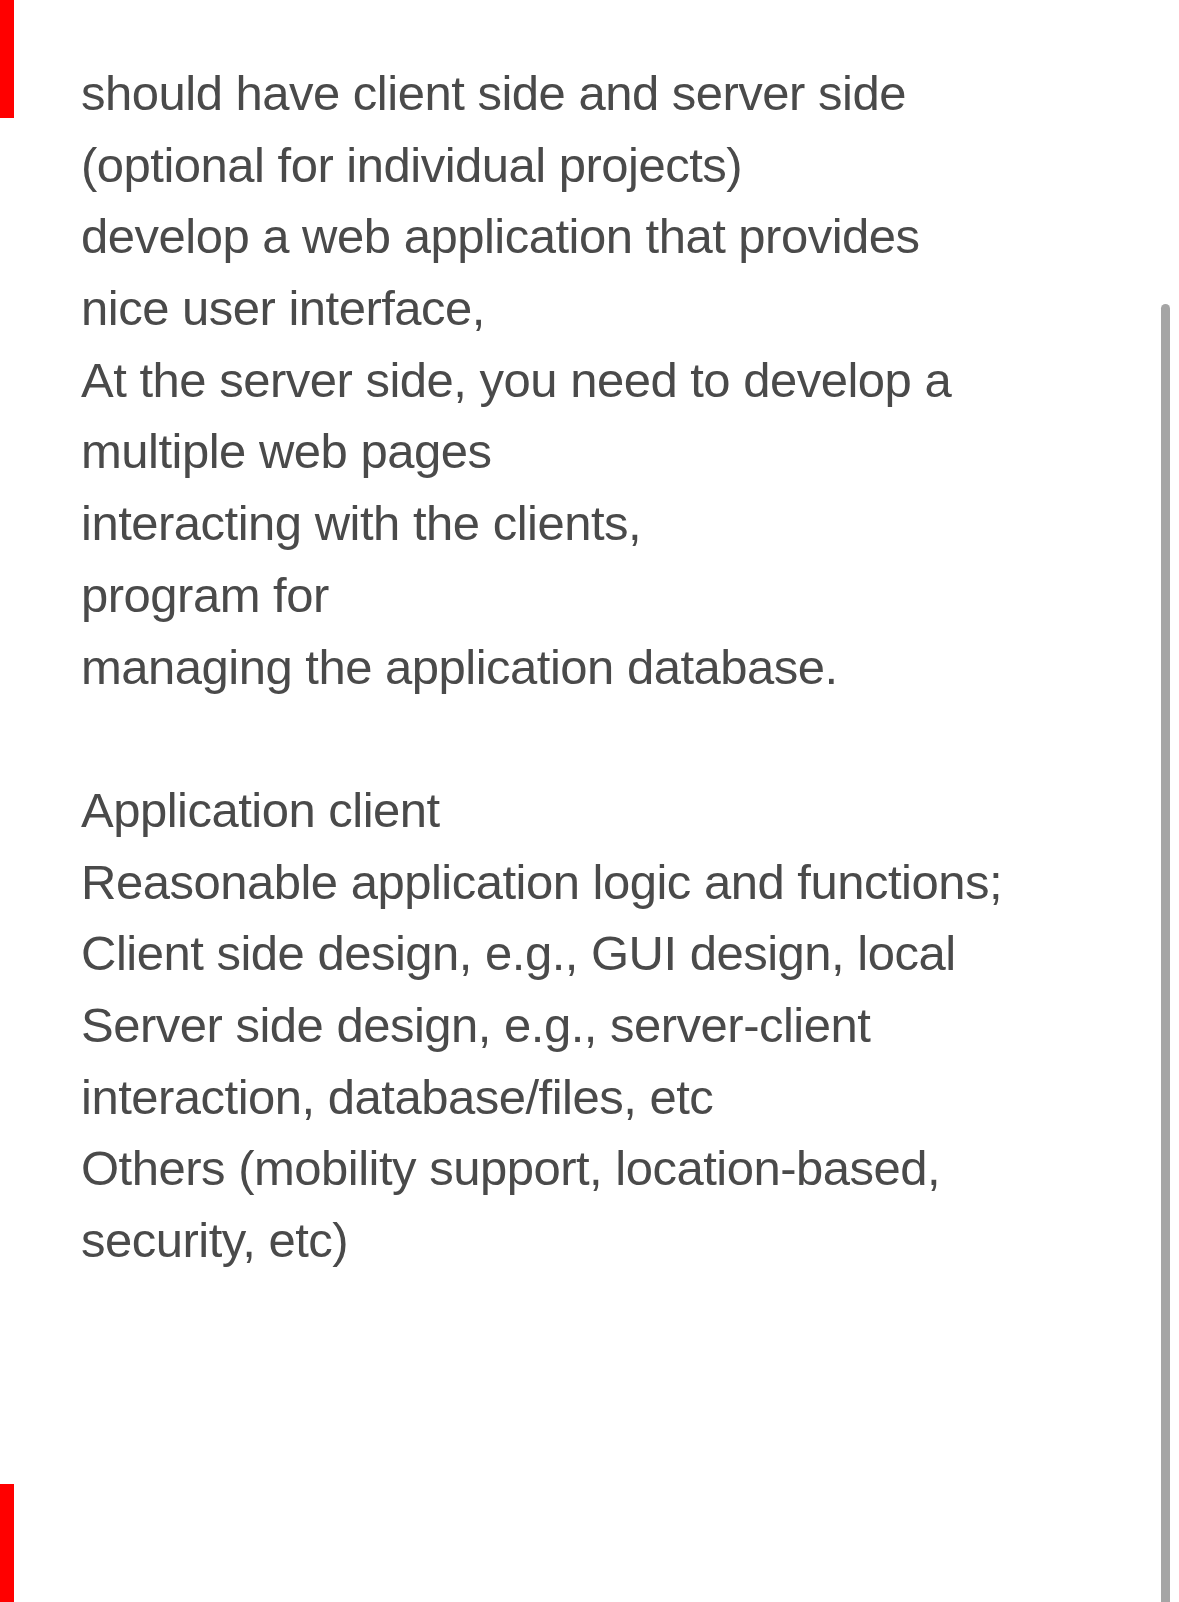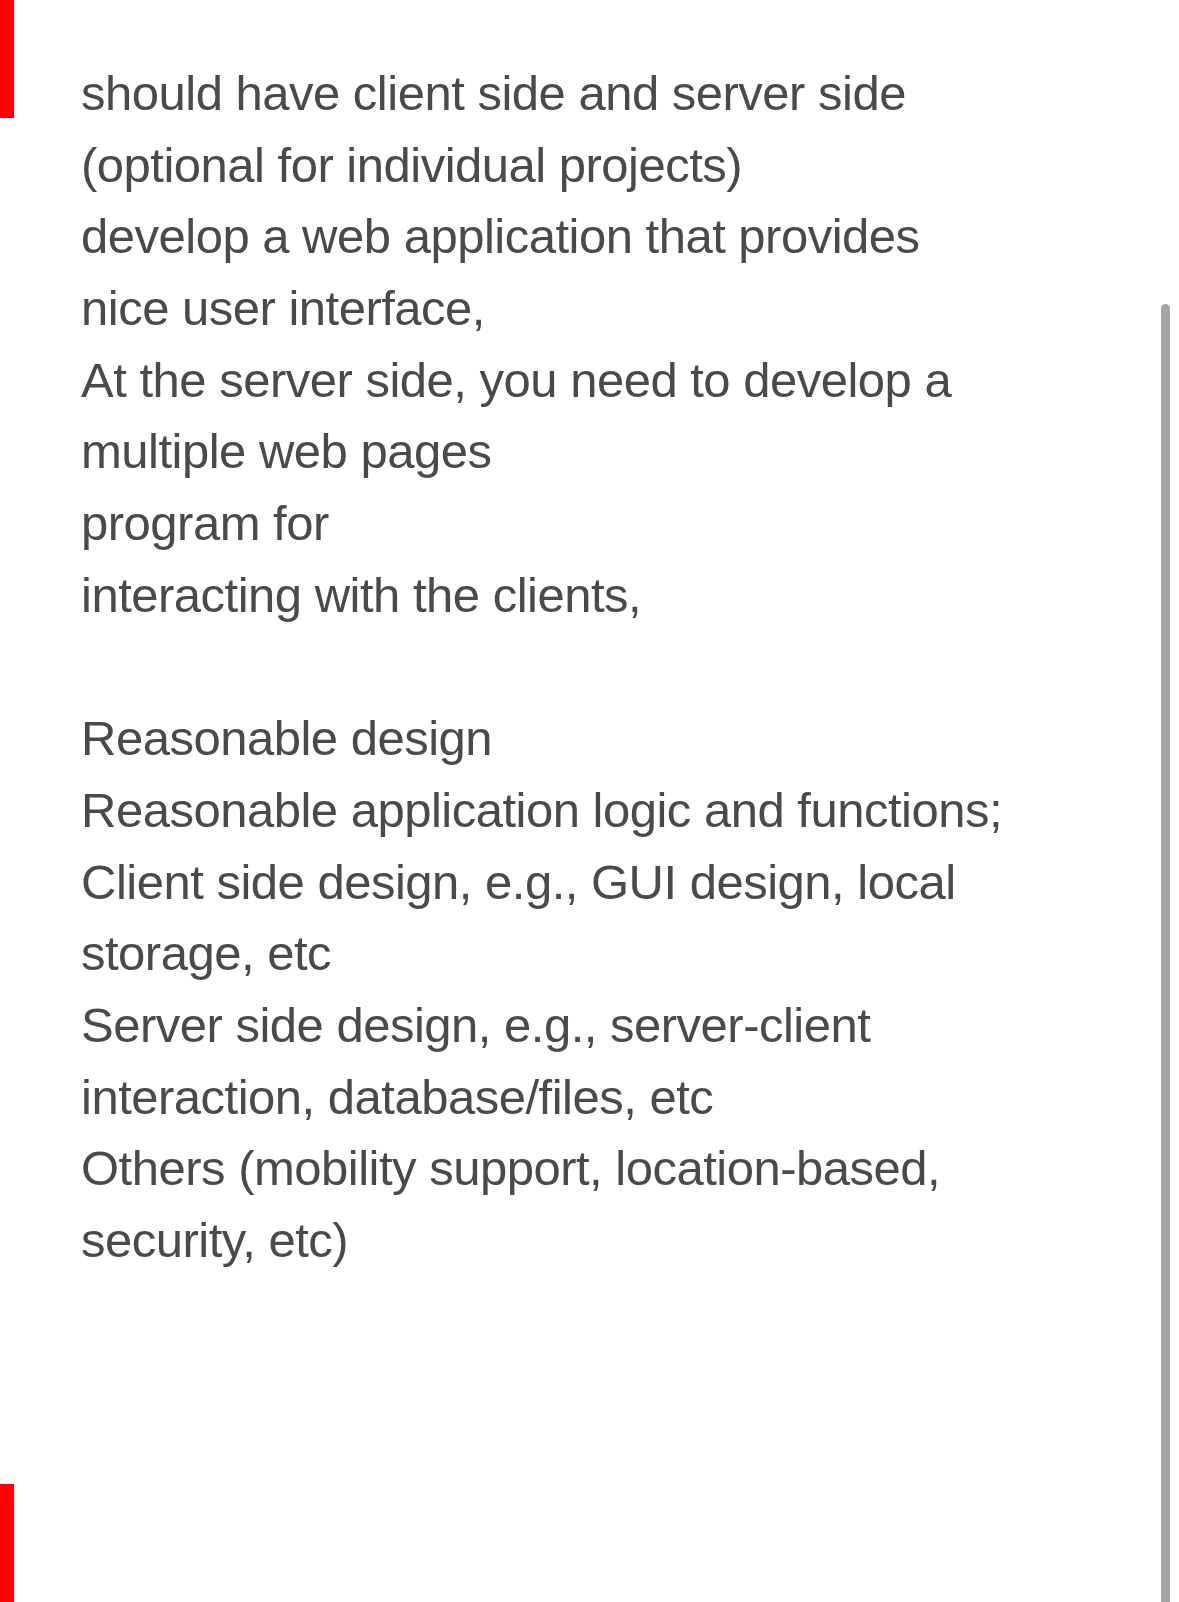--- a/index.html
+++ b/index.html
@@ -56,27 +56,27 @@
 
   <div class="edge-marker top"></div>
 
   <div class="doc-text">
       <div class="text-line">should have client side and server side</div>
       <div class="text-line">(optional for individual projects)</div>
       <div class="text-line">develop a web application that provides</div>
       <div class="text-line">nice user interface,</div>
       <div class="text-line">At the server side, you need to develop a</div>
       <div class="text-line">multiple web pages</div>
+      <div class="text-line">interacting with the clients,</div>
       <div class="text-line">program for</div>
-      <div class="text-line">interacting with the clients,</div>
+      <div class="text-line">managing the application database.</div>
       <div class="text-line">&nbsp;</div>
-      <div class="text-line">Reasonable design</div>
+      <div class="text-line">Application client</div>
       <div class="text-line">Reasonable application logic and functions;</div>
       <div class="text-line">Client side design, e.g., GUI design, local</div>
-      <div class="text-line">storage, etc</div>
       <div class="text-line">Server side design, e.g., server-client</div>
       <div class="text-line">interaction, database/files, etc</div>
       <div class="text-line">Others (mobility support, location-based,</div>
       <div class="text-line">security, etc)</div>
     </div>
 
   <div class="scrollbar-thumb"></div>
 
   <div class="edge-marker bottom"></div>
 

